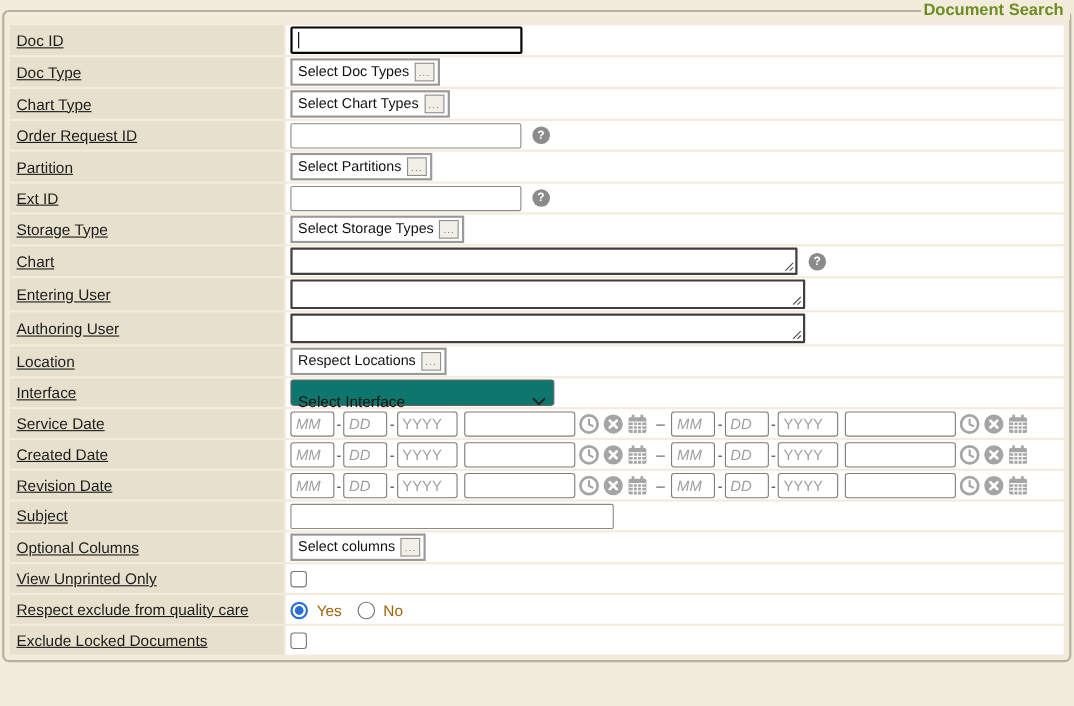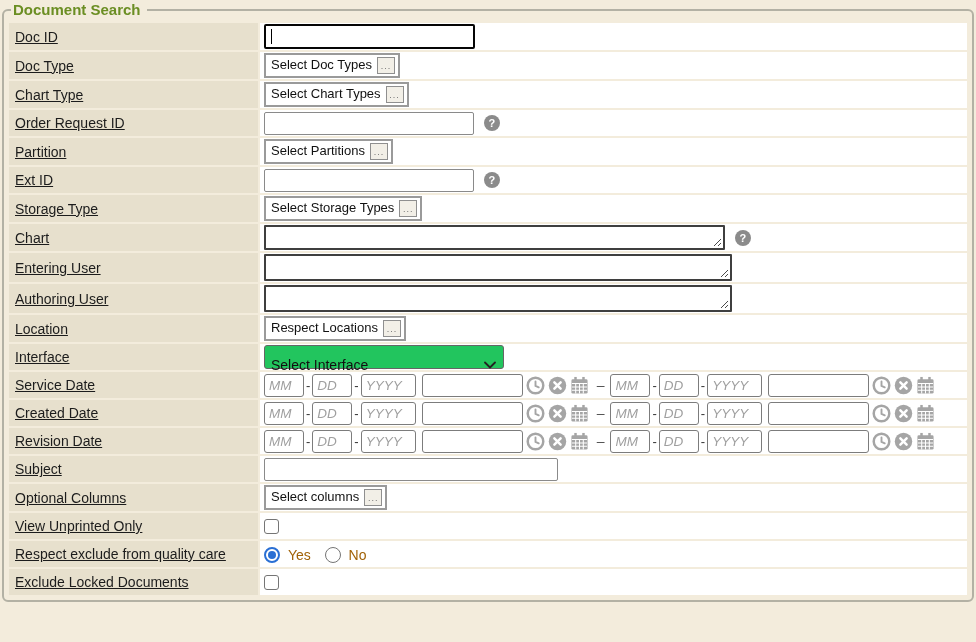--- a/index.html
+++ b/index.html
@@ -17,20 +17,21 @@
     border-radius: 6px;
     padding: 3px 3px 3px 3px;
     background: #f3ecdc;
   }
   legend.panel-title {
     margin-left: 4px;
     padding: 0 6px 0 2px;
     font-size: 15px;
     font-weight: bold;
     color: #6B8E23;
+    text-align: right;
   }
   table.form-table {
     width: 100%;
     border-collapse: separate;
     border-spacing: 2px;
   }
   td { vertical-align: middle; }
   td.label-cell {
     width: 249px;
     background: #e7e0cd;
@@ -127,41 +128,41 @@
   .grip { position: absolute; right: 3px; bottom: 3px; pointer-events: none; }
   
   .sel {
     display: inline-flex;
     align-items: center;
     justify-content: space-between;
     width: 240px;
     height: 24px;
     border: 1px solid #666;
     border-radius: 3px;
-    background: #22c55e;
+    background: #0f766e;
     padding: 16px 7px 0 6px;
     font-size: 14px;
     color: #111;
     cursor: pointer;
     vertical-align: middle;
   }
   
   .date-row { display: flex; align-items: center; }
   .dt {
     height: 23px;
     border: 1px solid #7c7c7c;
     border-radius: 3px;
     background: #fff;
     font-family: "Liberation Sans", sans-serif;
     font-size: 13.5px;
     padding: 0 4px;
   }
   .dt::placeholder { color: #9f9f9f; opacity: 1; }
   .dt.d2 { width: 40px; font-style: italic; }
-  .dt.d4 { width: 55px; font-style: italic; }
+  .dt.d4 { width: 55px; }
   .dt.dtime { width: 101px; margin-left: 6px; }
   .dash { color: #333; margin: 0 2px; font-size: 13px; }
   .range-sep { color: #555; margin: 0 6px 0 8px; font-size: 14px; }
   .dicon { display: inline-flex; margin-left: 3px; cursor: pointer; }
   .dicon:first-of-type { margin-left: 5px; }
   
   .cbx {
     display: inline-block;
     width: 15px; height: 15px;
     border: 1.5px solid #757575;

